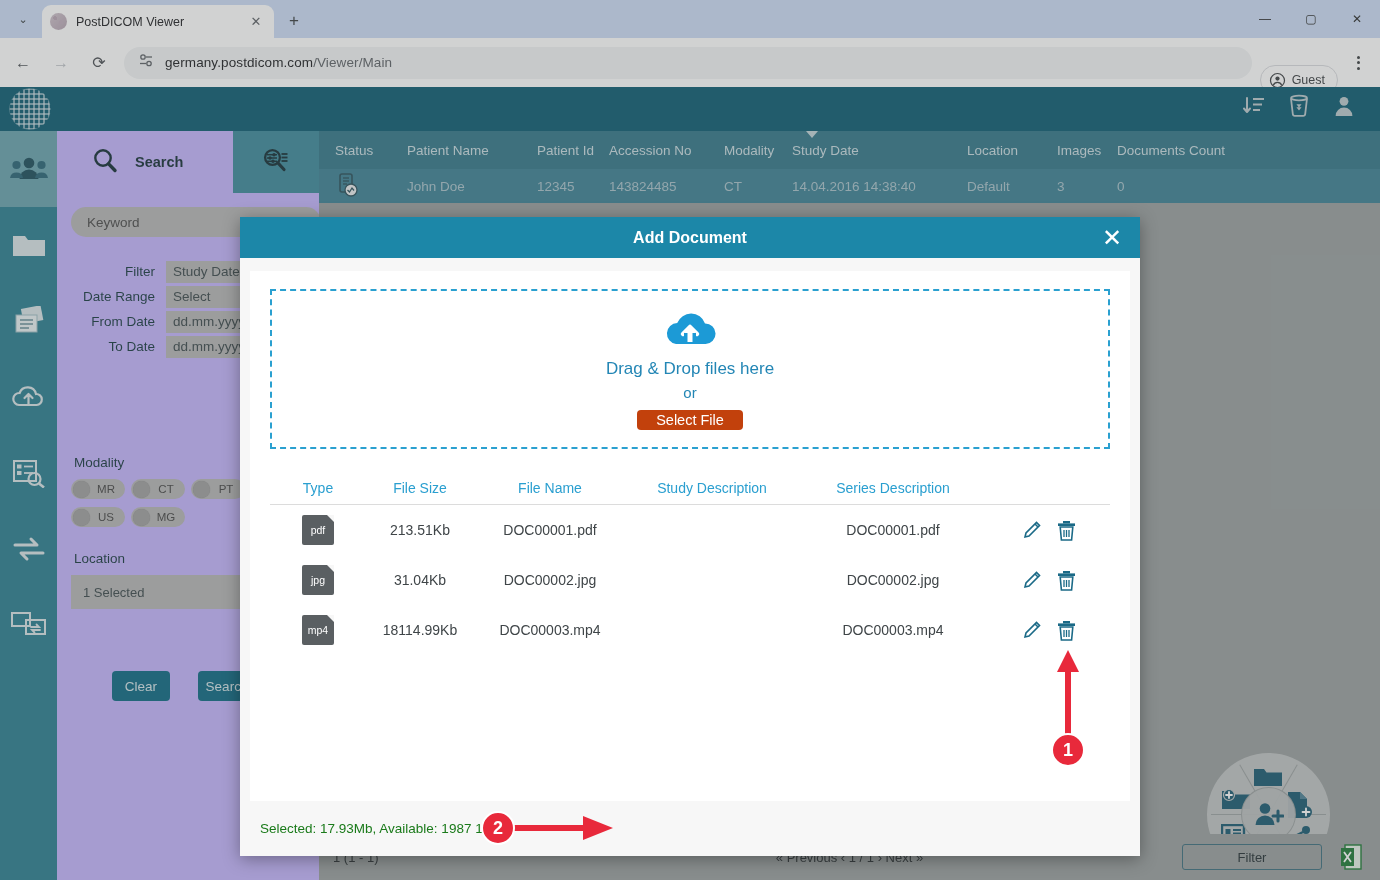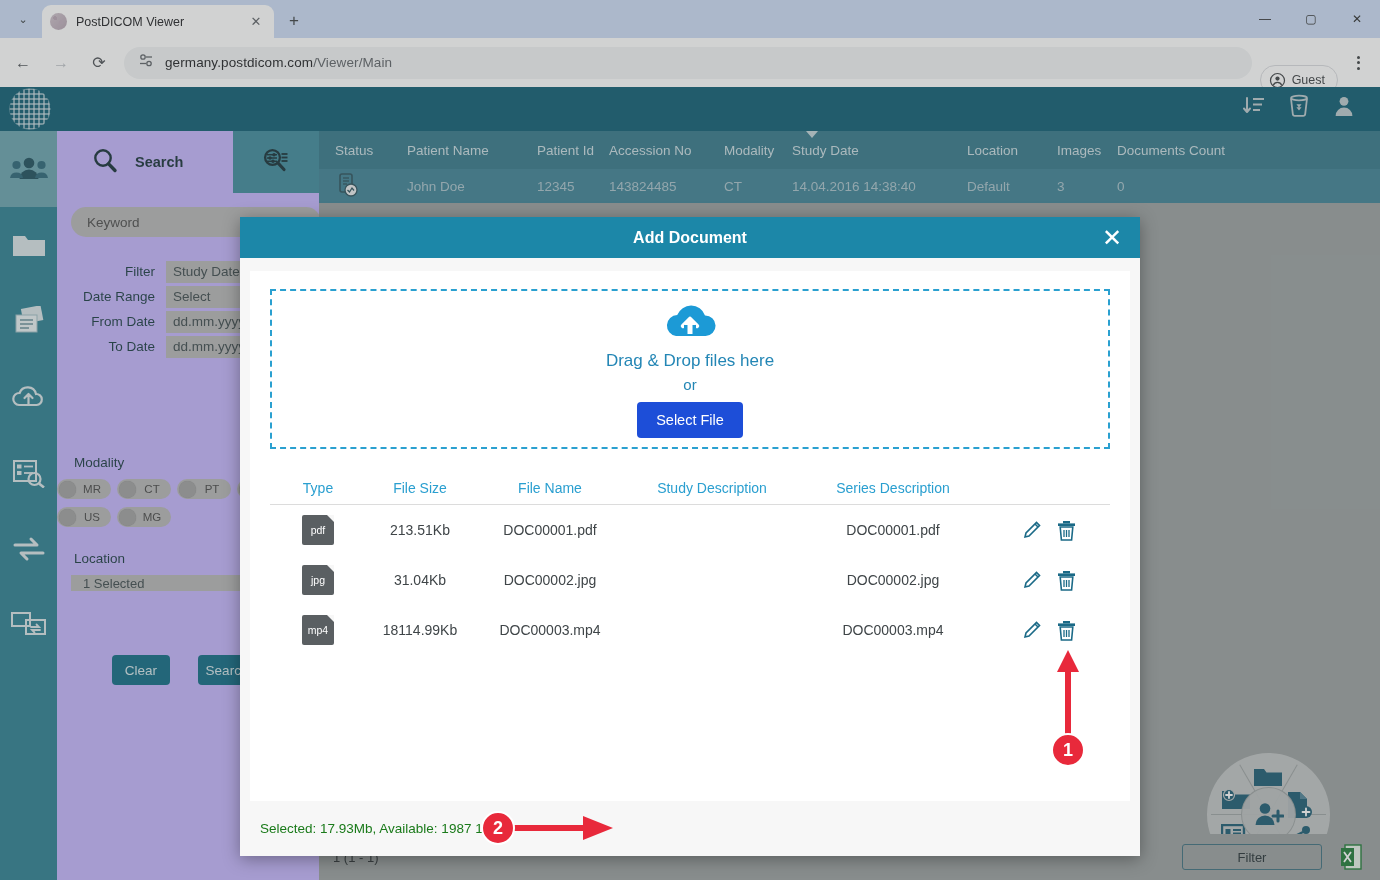--- a/index.html
+++ b/index.html
@@ -160,41 +160,41 @@
   .fval {
     width: 152px; height: 22px; background: #b6b6b6;
     font-size: 13.5px; color: #3d4a4d; padding: 0 7px; line-height: 22px;
     white-space: nowrap; overflow: hidden;
   }
   .sect-title {
     position: absolute; left: 17px; font-size: 13.5px; color: #17383f;
   }
   .modality-title { top: 262px; }
   .mod-grid {
-    position: absolute; left: 0; top: 286px; width: 250px;
+    position: absolute; left: 14px; top: 286px; width: 250px;
     display: flex; flex-wrap: wrap; gap: 8px 6px;
   }
   .mod-pill {
     width: 54px; height: 20px; border-radius: 10px; background: #b6b6b6;
     display: flex; align-items: center; padding-left: 2px; position: relative;
   }
   .mod-knob {
     width: 17px; height: 17px; border-radius: 50%; background: #a0a0a0;
     box-shadow: 0 0 1px rgba(0,0,0,.3);
   }
   .mod-txt {
     flex: 1; text-align: center; font-size: 11.5px; color: #474747; padding-right: 3px;
   }
   .location-title { top: 358px; }
   .location-sel {
-    position: absolute; left: 14px; top: 382px; width: 250px; height: 16px;
+    position: absolute; left: 14px; top: 382px; width: 250px; height: 34px;
     background: #b6b6b6; display: flex; align-items: center; padding: 0 12px;
     font-size: 13px; color: #3d4a4d;
   }
-  .panel-actions { position: absolute; left: 55px; top: 462px; display: flex; gap: 28px; }
+  .panel-actions { position: absolute; left: 55px; top: 478px; display: flex; gap: 28px; }
   .pbtn {
     width: 58px; height: 30px; background: #0e6a84; border-radius: 4px;
     display: flex; align-items: center; justify-content: center;
     color: #d6e5e9; font-size: 13.5px;
   }
 
   
   .study-area {
     position: absolute; left: 319px; top: 44px; width: 1061px; height: 749px;
   }
@@ -288,21 +288,21 @@
     flex: 1; background: #fff; margin: 13px 10px 0 10px; padding: 18px 20px 0 20px;
     display: flex; flex-direction: column;
   }
   .dropzone {
     border: 2px dashed #2aa0d0; height: 160px; display: flex;
     flex-direction: column; align-items: center; justify-content: center; gap: 5px;
   }
   .dz-title { font-size: 17px; color: #2386b5; }
   .dz-or { font-size: 15px; color: #2386b5; }
   .dz-btn {
-    margin-top: 4px; height: 36px; padding: 0 19px; background: #1d4ed8;
+    margin-top: 4px; height: 20px; padding: 0 19px; background: #c2410c;
     color: #fff; font-size: 14.5px; border-radius: 4px;
     display: flex; align-items: center; justify-content: center;
   }
 
   .files {
     margin-top: 22px; flex: 1; display: flex; flex-direction: column;
   }
   .files-head {
     display: flex; align-items: center; height: 34px;
     border-bottom: 1px solid #dcdcdc; color: #2a9fd0; font-size: 14px;
@@ -676,20 +676,21 @@
         <svg width="30" height="28" viewBox="0 0 30 28">
           <circle cx="11" cy="7.5" r="5.3" fill="#1b5b72"></circle>
           <path d="M1.5 24a9.5 9.5 0 0119 0z" fill="#1b5b72"></path>
           <path d="M24 10v10M19 15h10" stroke="#1b5b72" stroke-width="3" stroke-linecap="round"></path>
         </svg>
       </div>
     </div>
 
     <div class="bottom-bar">
       <span class="bb-count">1 (1 - 1)</span>
+      <span class="bb-pager">« Previous ‹ 1 / 1 › Next »</span>
       <span class="bb-filter">Filter</span>
       <span class="bb-excel">
         <svg width="22" height="26" viewBox="0 0 22 26">
           <rect x="5" y="1" width="16" height="24" fill="#e6f0e6" stroke="#1f7a36" stroke-width="1.4"></rect>
           <rect x="1" y="4" width="13" height="18" fill="#1f7a36"></rect>
           <path d="M4 8l7 10M11 8L4 18" stroke="#fff" stroke-width="1.8"></path>
         </svg>
       </span>
     </div>
   </div>

